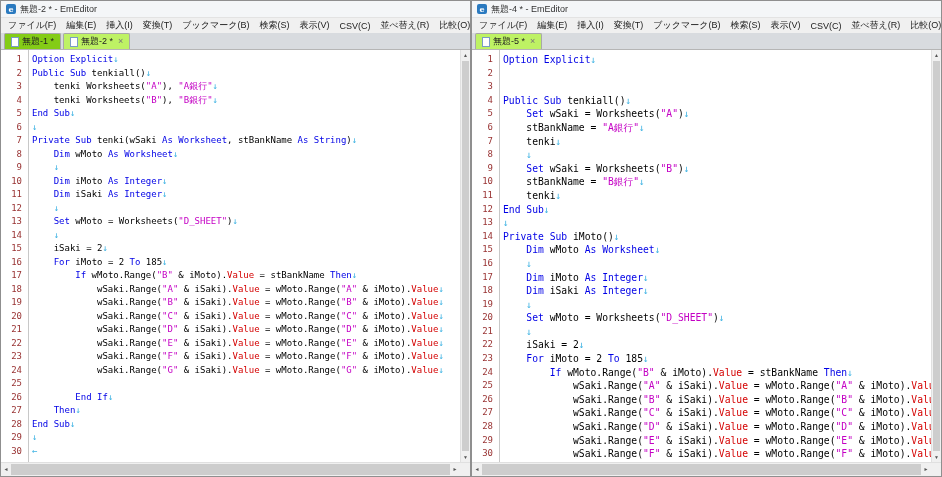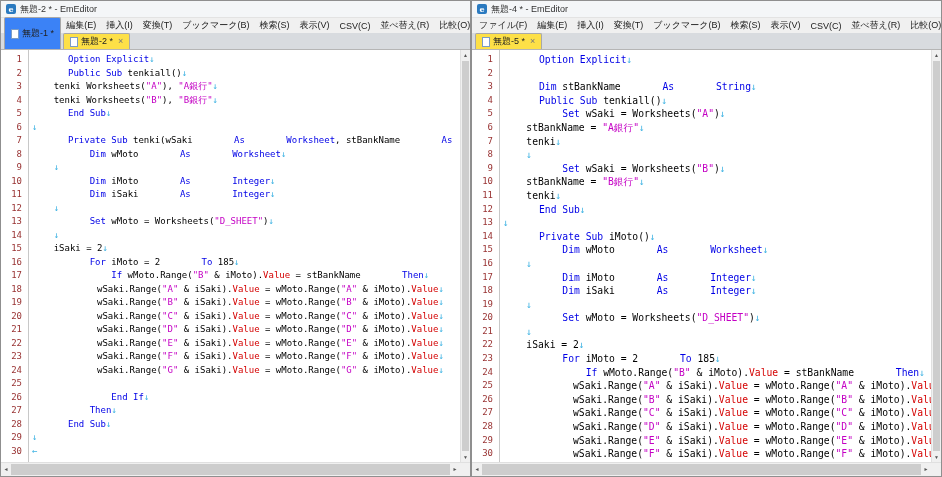--- a/index.html
+++ b/index.html
@@ -12,36 +12,36 @@
             font:9px "Liberation Sans",sans-serif;color:#333;}
   .app-icon{width:10px;height:10px;background:#2a7ac0;border-radius:2px;color:#fff;
             font:bold 8px "DejaVu Serif",serif;display:flex;align-items:center;justify-content:center;flex:none;}
   
   .menubar{height:15px;flex:none;display:flex;align-items:center;background:#f0f0f0;
            font:9px "Liberation Sans",sans-serif;color:#222;padding-left:2px;white-space:nowrap;overflow:hidden;}
   .menu-item{padding:0 5px;flex:none;}
   
   .tabbar{height:17px;flex:none;background:#d8dbdf;display:flex;align-items:flex-end;
           padding-left:3px;border-bottom:1px solid #b5b5b5;box-sizing:border-box;}
-  .tab{height:32px;display:flex;align-items:center;gap:3px;padding:0 6px;
-       font:9px "Liberation Sans",sans-serif;color:#222;background:#3b82f6;
+  .tab{height:16px;display:flex;align-items:center;gap:3px;padding:0 6px;
+       font:9px "Liberation Sans",sans-serif;color:#222;background:#84cc16;
        border:1px solid #a8a8a8;border-bottom:none;margin-right:2px;border-radius:2px 2px 0 0;box-sizing:border-box;}
-  .tab.active{background:#fde047;height:16px;}
+  .tab.active{background:#bef264;height:16px;}
   .doc-icon{width:8px;height:10px;background:#fff;border:1px solid #7a9cc7;box-sizing:border-box;flex:none;}
   .tab-close{color:#777;font-size:9px;line-height:1;margin-left:2px;}
   
   .editor-wrap{flex:1;display:flex;min-height:0;background:#fff;}
   .editor{flex:1;position:relative;overflow:hidden;font-family:"DejaVu Sans Mono",monospace;padding-top:3px;min-width:0;}
   .gutter-rule{position:absolute;left:27px;top:0;bottom:0;width:1px;background:#c8c8c8;}
   .line{display:flex;white-space:pre;}
   .w0 .line{font-size:9px;height:13.5px;line-height:13.5px;}
   .w1 .line{font-size:9.7px;height:13.6px;line-height:13.6px;}
   .ln{flex:0 0 21px;text-align:right;padding-right:6px;color:#993333;font-size:9px;}
   .lt{padding-left:4px;}
-  .tok-k{color:#0000e6;margin-left:36px;}
+  .tok-k{color:#0000e6;}
   .tok-s{color:#c400c4;}
   .tok-v{color:#d40000;}
   .tok-m{color:#3fb3e3;}
   .tok-n{color:#000;}
   
   .vscroll{width:10px;flex:none;background:#f0f0f0;position:relative;border-left:1px solid #e0e0e0;box-sizing:border-box;}
   .varrow{height:10px;display:flex;align-items:center;justify-content:center;font-size:5px;color:#555;}
   .varrow.bottom{position:absolute;bottom:0;left:0;right:0;}
   .vthumb{position:absolute;left:1px;right:1px;top:11px;bottom:11px;background:#cdcdcd;}
   .hscroll{height:14px;flex:none;background:#f0f0f0;display:flex;align-items:stretch;border-top:1px solid #e0e0e0;box-sizing:border-box;}
@@ -153,21 +153,21 @@
         <span>無題-5 *</span>
         <span class="tab-close">×</span>
       </div>
     </div>
   <div class="editor-wrap">
     <div class="editor">
       <div class="gutter-rule"></div>
       <div>
           <div class="line"><span class="ln">1</span><span class="lt"><span class="tok-k">Option Explicit</span><span class="tok-m">↓</span></span></div>
           <div class="line"><span class="ln">2</span></div>
-          <div class="line"><span class="ln">3</span><span class="lt"><span class="tok-k">Dim</span><span class="tok-n"> stBankName </span><span class="tok-k">As</span><span class="tok-n"> </span><span class="tok-k">String</span><span class="tok-m">↓</span></span></div>
+          <div class="line"><span class="ln">3</span></div>
           <div class="line"><span class="ln">4</span><span class="lt"><span class="tok-k">Public Sub</span><span class="tok-n"> tenkiall()</span><span class="tok-m">↓</span></span></div>
           <div class="line"><span class="ln">5</span><span class="lt"><span class="tok-n">    </span><span class="tok-k">Set</span><span class="tok-n"> wSaki = Worksheets(</span><span class="tok-s">"A"</span><span class="tok-n">)</span><span class="tok-m">↓</span></span></div>
           <div class="line"><span class="ln">6</span><span class="lt"><span class="tok-n">    stBankName = </span><span class="tok-s">"A銀行"</span><span class="tok-m">↓</span></span></div>
           <div class="line"><span class="ln">7</span><span class="lt"><span class="tok-n">    tenki</span><span class="tok-m">↓</span></span></div>
           <div class="line"><span class="ln">8</span><span class="lt"><span class="tok-n">    </span><span class="tok-m">↓</span></span></div>
           <div class="line"><span class="ln">9</span><span class="lt"><span class="tok-n">    </span><span class="tok-k">Set</span><span class="tok-n"> wSaki = Worksheets(</span><span class="tok-s">"B"</span><span class="tok-n">)</span><span class="tok-m">↓</span></span></div>
           <div class="line"><span class="ln">10</span><span class="lt"><span class="tok-n">    stBankName = </span><span class="tok-s">"B銀行"</span><span class="tok-m">↓</span></span></div>
           <div class="line"><span class="ln">11</span><span class="lt"><span class="tok-n">    tenki</span><span class="tok-m">↓</span></span></div>
           <div class="line"><span class="ln">12</span><span class="lt"><span class="tok-k">End Sub</span><span class="tok-m">↓</span></span></div>
           <div class="line"><span class="ln">13</span><span class="lt"><span class="tok-m">↓</span></span></div>

